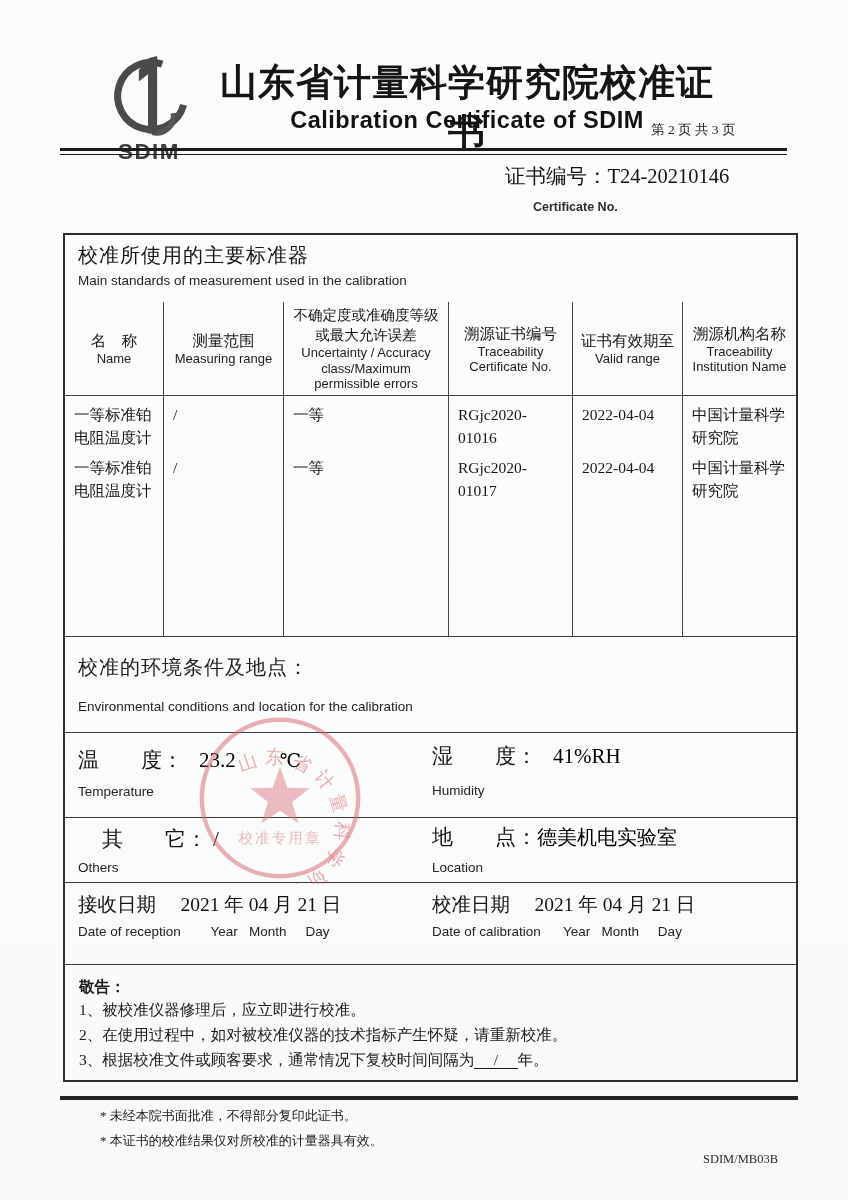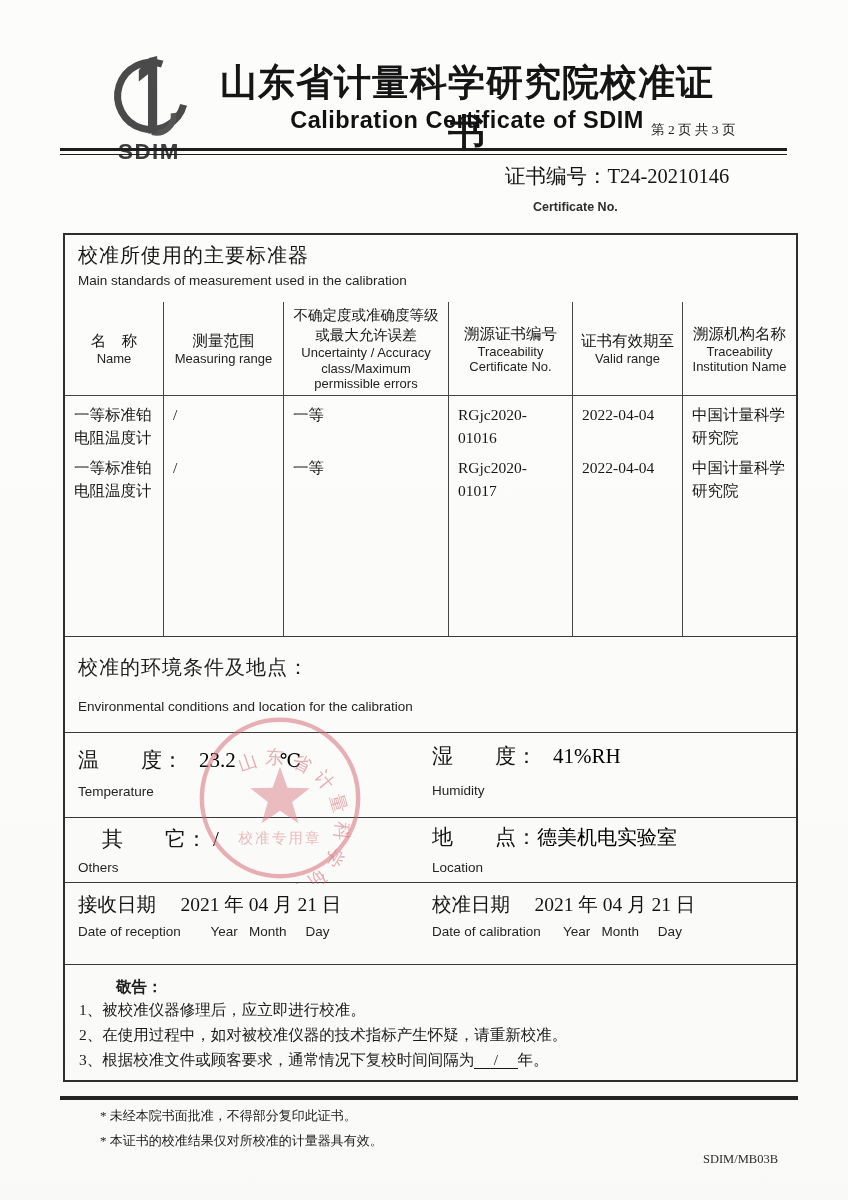--- a/index.html
+++ b/index.html
@@ -54,21 +54,21 @@
   .sec-env2{height:65px;border-bottom:1.2px solid #3a3a3a;}
   .env-label{font-size:21px;color:#141414;}
   .env-value{font-size:21px;color:#000000;}
   .env-sub{font-size:13.5px;color:#242424;}
   .sec-dates{height:82px;border-bottom:1.2px solid #3a3a3a;}
   .date-cn{font-size:19.5px;color:#131313;}
   .date-en{font-size:13.5px;color:#242424;}
 
   
   .sec-notice{flex:1;padding:11px 14px 0 14px;}
-  .notice-title{font-size:15.5px;font-weight:700;line-height:21px;margin-left:37px;}
+  .notice-title{font-size:15.5px;font-weight:700;line-height:21px;}
   .notice-item{font-size:15.5px;line-height:25px;color:#1a1a1a;}
   .blank-underline{border-bottom:1.2px solid #1a1a1a;padding:0 4px;}
 
   
   .bottom-rule{position:absolute;left:60px;top:1096px;width:738px;height:3.5px;background:#242424;}
   .foot-note{position:absolute;left:100px;font-size:13px;color:#1c1c1c;}
   .foot-note.n1{top:1107px;} .foot-note.n2{top:1132px;}
   .form-no{position:absolute;right:70px;top:1152px;font-size:12.5px;color:#2a2a2a;}
 
   

